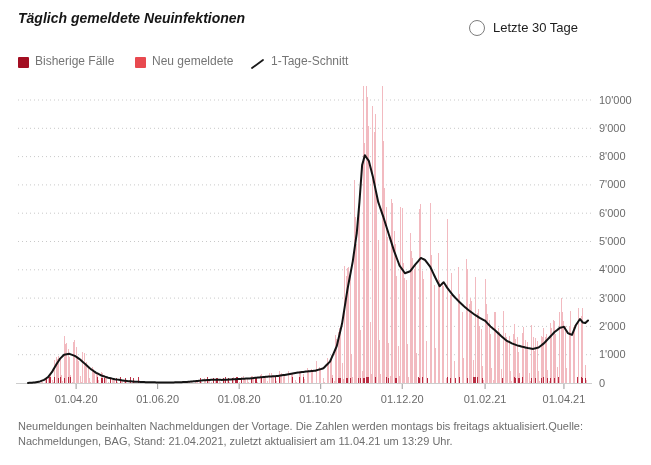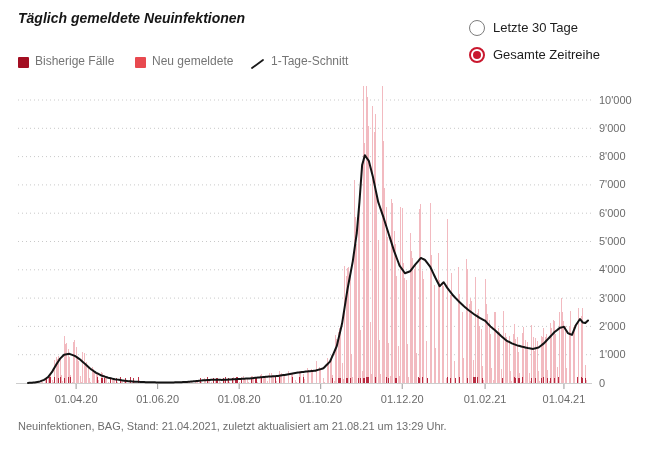--- a/index.html
+++ b/index.html
@@ -612,23 +612,18 @@
       </svg>
   </span>
   <span class="lbl">1-Tage-Schnitt</span>
 </div>
 
 <div class="controls">
   <div class="radio-row">
     <span class="radio-outer"></span>
     <span class="radio-label">Letzte 30 Tage</span>
   </div>
-  <div class="radio-row selected">
-    <span class="radio-outer">
-        <span class="radio-dot"></span>
-      </span>
-    <span class="radio-label">Gesamte Zeitreihe</span>
-  </div>
 </div>
 
 <div class="footer">
-  <div><span>Neuinfektionen, </span><a>BAG</a><span>, Stand: 21.04.2021, zuletzt aktualisiert am 21.08.21 um 13:29 Uhr.</span></div>
+  <div>Neumeldungen beinhalten Nachmeldungen der Vortage. Die Zahlen werden montags bis freitags aktualisiert.Quelle:</div>
+  <div><span>Nachmeldungen, </span><a>BAG</a><span>, Stand: 21.04.2021, zuletzt aktualisiert am 11.04.21 um 13:29 Uhr.</span></div>
 </div>
 
 </body></html>

